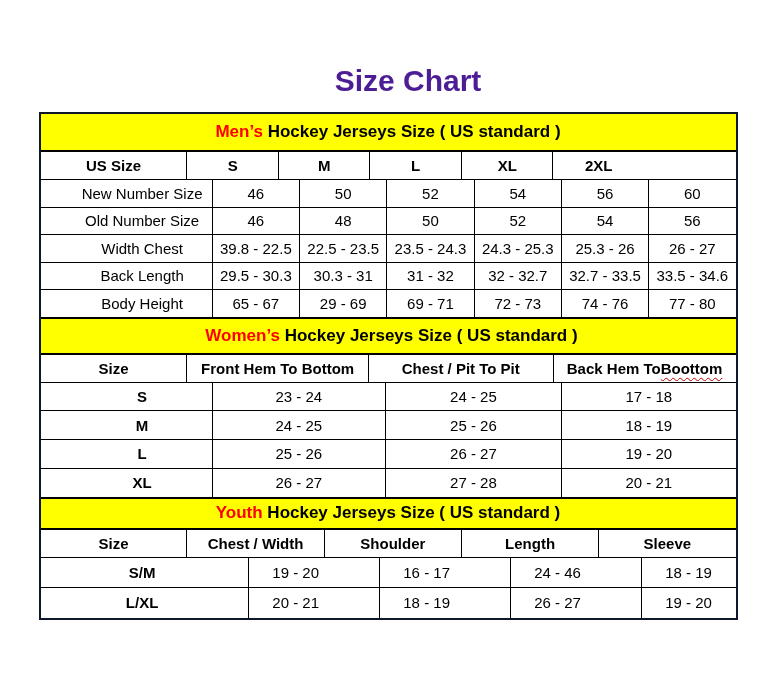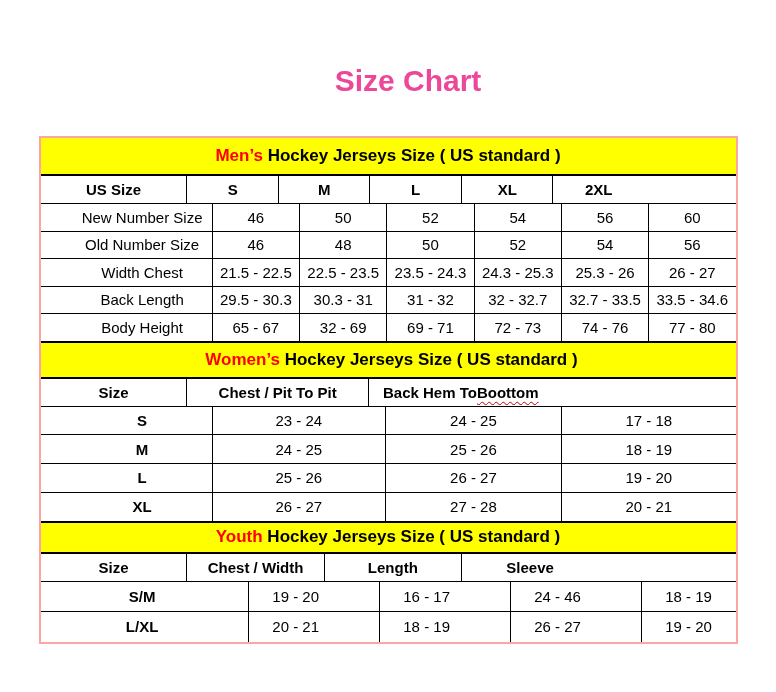--- a/index.html
+++ b/index.html
@@ -17,22 +17,22 @@
   .title {
     margin: 64px 0 0 0;
     text-align: center;
     font-size: 30px;
     font-weight: 700;
     letter-spacing: 0px;
     line-height: 34px;
   }
   .chart {
     width: 695px;
-    margin: 38px auto 0 auto;
-    border: 2px solid #fca5a5;
+    margin: 14px auto 0 auto;
+    border: 2px solid #0f172a;
   }
   .band {
     display: flex;
     align-items: center;
     justify-content: center;
     font-weight: 700;
     font-size: 17px;
     border-top: 2px solid #000000;
     border-bottom: 2px solid #000000;
     white-space: pre;
@@ -68,21 +68,21 @@
   .wavy {
     text-decoration-line: underline;
     text-decoration-style: wavy;
     text-decoration-thickness: 1px;
     text-underline-offset: 3px;
   }
 </style>
 </head>
 <body>
 
-<h1 class="title" style="color: #ec4899; padding-left: 40px;">Size Chart</h1>
+<h1 class="title" style="color: #4c1d95; padding-left: 40px;">Size Chart</h1>
 
 <div class="chart">
     <div class="section sec-mens">
       <div class="band" style="background: rgb(255, 255, 0);"><span class="band-highlight" style="color: rgb(255, 0, 0);">Men’s</span><span class="band-rest"> Hockey Jerseys Size ( US standard )</span></div>
       <div class="grid header-row">
         <div class="cell">US Size</div>
         <div class="cell">S</div>
         <div class="cell">M</div>
         <div class="cell">L</div>
         <div class="cell">XL</div>
@@ -101,50 +101,51 @@
         <div class="cell">Old Number Size</div>
         <div class="cell">46</div>
         <div class="cell">48</div>
         <div class="cell">50</div>
         <div class="cell">52</div>
         <div class="cell">54</div>
         <div class="cell">56</div>
       </div>
       <div class="grid data-row">
         <div class="cell">Width Chest</div>
-        <div class="cell">21.5 - 22.5</div>
+        <div class="cell">39.8 - 22.5</div>
         <div class="cell">22.5 - 23.5</div>
         <div class="cell">23.5 - 24.3</div>
         <div class="cell">24.3 - 25.3</div>
         <div class="cell">25.3 - 26</div>
         <div class="cell">26 - 27</div>
       </div>
       <div class="grid data-row">
         <div class="cell">Back Length</div>
         <div class="cell">29.5 - 30.3</div>
         <div class="cell">30.3 - 31</div>
         <div class="cell">31 - 32</div>
         <div class="cell">32 - 32.7</div>
         <div class="cell">32.7 - 33.5</div>
         <div class="cell">33.5 - 34.6</div>
       </div>
       <div class="grid data-row">
         <div class="cell">Body Height</div>
         <div class="cell">65 - 67</div>
-        <div class="cell">32 - 69</div>
+        <div class="cell">29 - 69</div>
         <div class="cell">69 - 71</div>
         <div class="cell">72 - 73</div>
         <div class="cell">74 - 76</div>
         <div class="cell">77 - 80</div>
       </div>
     </div>
     <div class="section sec-womens">
       <div class="band" style="background: rgb(255, 255, 0);"><span class="band-highlight" style="color: rgb(255, 0, 0);">Women’s</span><span class="band-rest"> Hockey Jerseys Size ( US standard )</span></div>
       <div class="grid header-row">
         <div class="cell">Size</div>
+        <div class="cell">Front Hem To Bottom</div>
         <div class="cell">Chest / Pit To Pit</div>
         <div class="cell">
           <span>Back Hem To </span>
           <span class="wavy" style="text-decoration-color: rgb(192, 0, 0);">Boottom</span>
         </div>
       </div>
       <div class="grid data-row">
         <div class="cell">S</div>
         <div class="cell">23 - 24</div>
         <div class="cell">24 - 25</div>
@@ -167,20 +168,21 @@
         <div class="cell">26 - 27</div>
         <div class="cell">27 - 28</div>
         <div class="cell">20 - 21</div>
       </div>
     </div>
     <div class="section sec-youth">
       <div class="band" style="background: rgb(255, 255, 0);"><span class="band-highlight" style="color: rgb(255, 0, 0);">Youth</span><span class="band-rest"> Hockey Jerseys Size ( US standard )</span></div>
       <div class="grid header-row">
         <div class="cell">Size</div>
         <div class="cell">Chest / Width</div>
+        <div class="cell">Shoulder</div>
         <div class="cell">Length</div>
         <div class="cell">Sleeve</div>
       </div>
       <div class="grid data-row">
         <div class="cell">S/M</div>
         <div class="cell">19 - 20</div>
         <div class="cell">16 - 17</div>
         <div class="cell">24 - 46</div>
         <div class="cell">18 - 19</div>
       </div>

